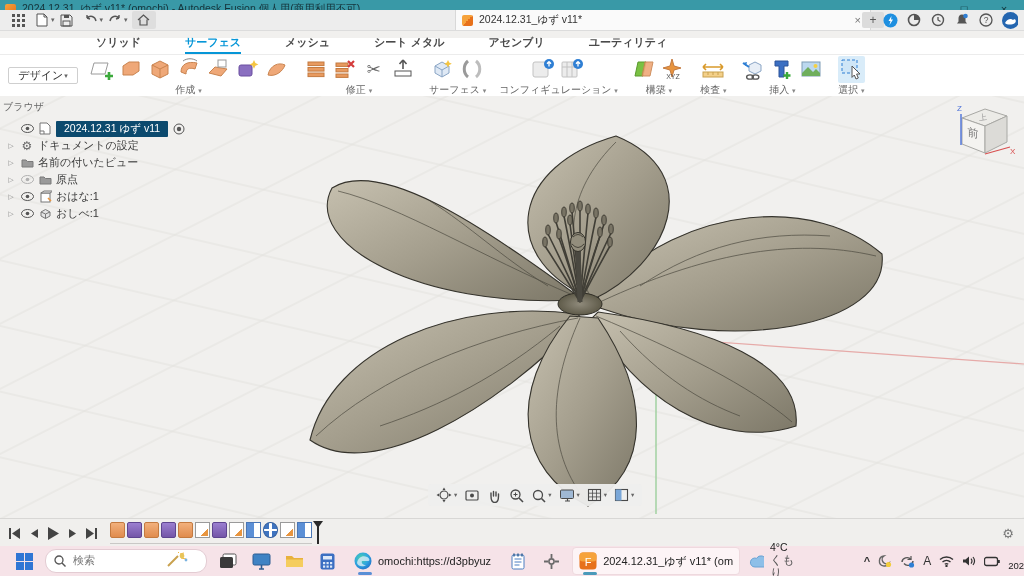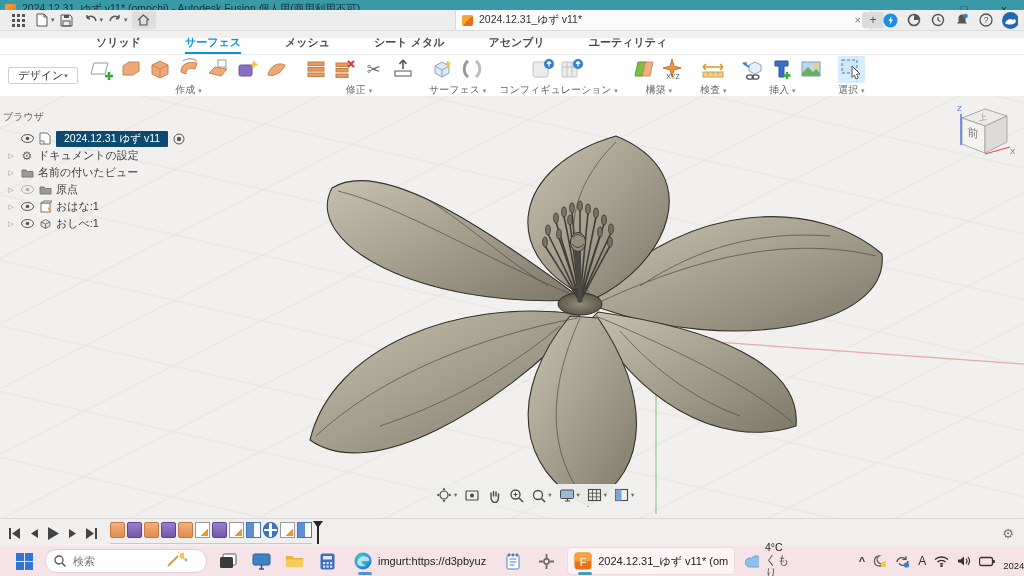--- a/index.html
+++ b/index.html
@@ -46,21 +46,21 @@
   .ricon{width:27px;height:27px;display:flex;align-items:center;justify-content:center;}
   .ricon.sel{background:#d9ecf9;border-radius:2px;}
   .rlabel{font-size:10px;color:#666;margin-top:0;white-space:nowrap;}
   .rlabel .c{font-size:7px;color:#888;}
   .rsep{width:1px;background:#e4e4e4;margin:3px 2px;}
   .scis{font-family:"DejaVu Sans",sans-serif;font-size:17px;color:#666;}
   
   .viewport{position:absolute;left:0;top:96px;width:1024px;height:422px;background:#f1f0ee;}
   .canvas-svg{position:absolute;left:0;top:0;}
   
-  .browser{position:absolute;left:0;top:12px;width:195px;}
+  .browser{position:absolute;left:0;top:2px;width:195px;}
   .btitle{font-size:10px;color:#666;padding:2px 0 6px 3px;}
   .brow{display:flex;align-items:center;height:17px;gap:4px;}
   .brow .arrow{width:10px;text-align:center;color:#8a8a8a;font-size:7px;flex:none;margin-left:6px;}
   .blabel{font-size:11px;color:#3a3a3a;white-space:nowrap;}
   .rootlabel{background:#0c4a6e;color:#fff;font-size:10.5px;padding:1px 8px;border-radius:1px;}
   .ticon{width:14px;height:14px;display:flex;align-items:center;justify-content:center;flex:none;}
   .gear-glyph{font-family:"DejaVu Sans",sans-serif;font-size:12px;color:#666;}
   
   .viewcube{position:absolute;right:8px;top:2px;width:66px;height:72px;}
   
@@ -91,21 +91,21 @@
   .tlmarker .flag{position:absolute;left:-3px;top:-1px;width:0;height:0;
     border-left:5px solid transparent;border-right:5px solid transparent;border-top:7px solid #2a2a2a;}
   .tlgear{margin-left:auto;margin-right:10px;font-family:"DejaVu Sans",sans-serif;font-size:13px;color:#777;}
   
   .taskbar{position:absolute;left:0;top:546px;width:1024px;height:30px;background:#f6e3e8;
     display:flex;align-items:center;gap:9px;padding-left:12px;box-sizing:border-box;}
   .tbicon{width:24px;height:24px;display:flex;align-items:center;justify-content:center;flex:none;}
   .searchpill{width:148px;height:22px;background:#fff;border:1px solid #e3ccd3;border-radius:11px;
     display:flex;align-items:center;padding:0 4px 0 8px;gap:5px;flex:none;}
   .searchpill input{border:none;outline:none;width:84px;font-size:11px;background:transparent;
-    font-family:Liberation Sans, sans-serif;color:#333;}
+    font-family:Liberation Mono, monospace;color:#333;}
   .tbbtn{display:flex;align-items:center;gap:6px;height:26px;padding:0 6px;border-radius:4px;position:relative;}
   .tbbtn.activebtn{background:#fdf4f6;border:1px solid #eed9de;}
   .tbbtn .underline{position:absolute;left:10px;bottom:-1px;width:14px;height:3px;border-radius:2px;background:#4a9aba;}
   .tbtext{font-size:11px;color:#222;white-space:nowrap;}
   .weather{display:flex;align-items:center;gap:6px;margin-left:auto;}
   .wtxt{display:flex;flex-direction:column;line-height:1.1;}
   .wtemp{font-size:10.5px;color:#222;}
   .wdesc{font-size:12px;color:#555;}
   .tray{display:flex;align-items:center;gap:8px;margin-left:60px;margin-right:8px;}
   .trayglyph{font-size:11px;color:#333;}
@@ -804,21 +804,21 @@
         <defs>
             <radialGradient id="eg" cx=".4" cy=".35" r=".8">
               <stop offset="0" stop-color="#4fd3a7"></stop>
               <stop offset=".5" stop-color="#2fa7e0"></stop>
               <stop offset="1" stop-color="#1b5fc4"></stop>
             </radialGradient>
           </defs>
         <circle cx="9" cy="9" r="8.5" fill="url(#eg)"></circle>
           <path d="M3 11 C4 5 9 3 13 5 C16 6.5 16 9 14 9 L8 9 C7 11 9 13 12 13 C10 15 4 15 3 11 Z" fill="#cfe9f5" opacity=".85"></path>
       </svg>
-      <span class="tbtext">imgurt:https://d3pbyuz</span>
+      <span class="tbtext">omochi:https://d3pbyuz</span>
       <div class="underline" style="background:#5a8fd6"></div>
     </div>
     <div class="tbicon">
       <svg width="14" height="17">
           <rect x="1" y="2" width="12" height="14" rx="1.5" fill="#fff" stroke="#4a7fc1"></rect>
           <path d="M3.5 6 h7 M3.5 9 h7 M3.5 12 h5" stroke="#4a7fc1" stroke-width="1.2"></path>
           <path d="M3 0.5 v3 M7 0.5 v3 M11 0.5 v3" stroke="#2c5d92" stroke-width="1.4"></path>
         </svg>
     </div>
     <div class="tbicon">

